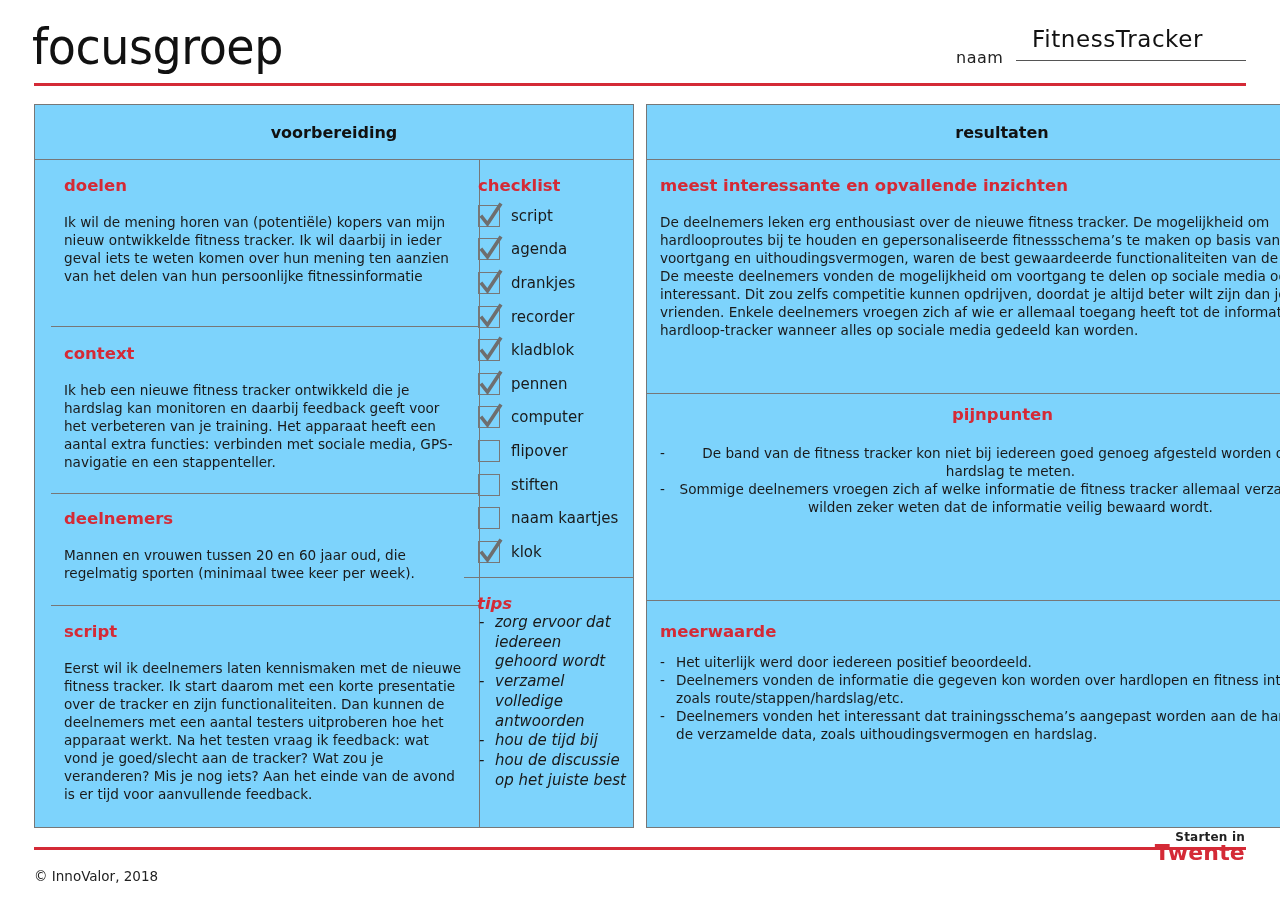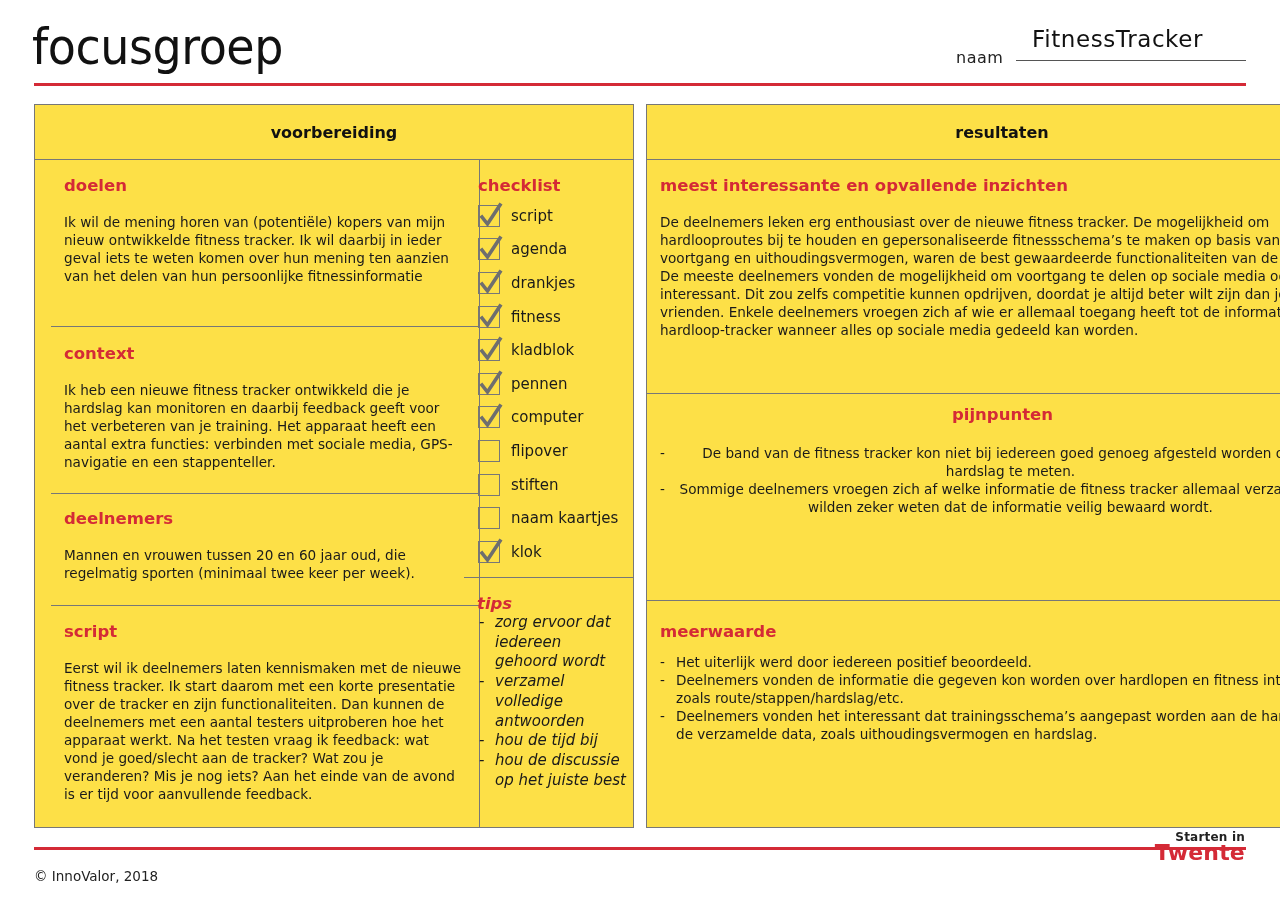--- a/index.html
+++ b/index.html
@@ -7,21 +7,21 @@
   body { position: relative; font-family: "DejaVu Sans", "Liberation Sans", sans-serif; color: #1a1a1a; }
 
   .title { position: absolute; left: 32px; top: 18px; font-size: 50px; font-weight: normal; letter-spacing: -0.5px; color: #111; font-family: "DejaVu Sans", sans-serif; transform: scaleX(0.92); transform-origin: left top; }
   .naam-label { position: absolute; left: 956px; top: 48px; font-size: 16px; color: #222; letter-spacing: 0.5px; }
   .naam-value { position: absolute; left: 1016px; top: 26px; width: 230px; height: 35px; border-bottom: 1.5px solid #555; font-size: 23px; color: #111; padding-left: 16px; letter-spacing: 0.6px; }
 
   .redline { position: absolute; left: 34px; width: 1212px; height: 3px; background: #d42a36; }
   .redline.top { top: 83px; }
   .redline.bottom { top: 847px; }
 
-  .panel { position: absolute; border: 1.5px solid #777; background: #fde047; }
+  .panel { position: absolute; border: 1.5px solid #777; background: #7dd3fc; }
   .panel-header { position: absolute; left: 0; right: 0; top: 0; height: 55px; border-bottom: 1.5px solid #777; display: flex; align-items: center; justify-content: center; font-size: 16px; font-weight: bold; color: #111; }
 
   .cell { position: absolute; border-bottom: 1.5px solid #777; }
   .cell:last-child { border-bottom: none; }
   .cell-title { color: #d42a36; font-size: 16.5px; font-weight: bold; margin-bottom: 18px; }
   .cell-text { font-size: 13.6px; line-height: 18px; color: #1a1a1a; }
 
   .bullets { list-style: none; }
   .bullets li { position: relative; padding-left: 18px; font-size: 13.6px; line-height: 18px; }
   .bullets li::before { content: "-"; position: absolute; left: 2px; top: 0; }
@@ -97,21 +97,21 @@
               </svg>
             </span>
             <span>drankjes</span>
           </li>
           <li>
             <span class="cbox">
               <svg viewBox="0 0 24 26">
                 <path d="M3 15 L8.5 22 L21 3" fill="none" stroke="#6e6e6e" stroke-width="3.6" stroke-linecap="square" stroke-linejoin="miter"></path>
               </svg>
             </span>
-            <span>fitness</span>
+            <span>recorder</span>
           </li>
           <li>
             <span class="cbox">
               <svg viewBox="0 0 24 26">
                 <path d="M3 15 L8.5 22 L21 3" fill="none" stroke="#6e6e6e" stroke-width="3.6" stroke-linecap="square" stroke-linejoin="miter"></path>
               </svg>
             </span>
             <span>kladblok</span>
           </li>
           <li>

